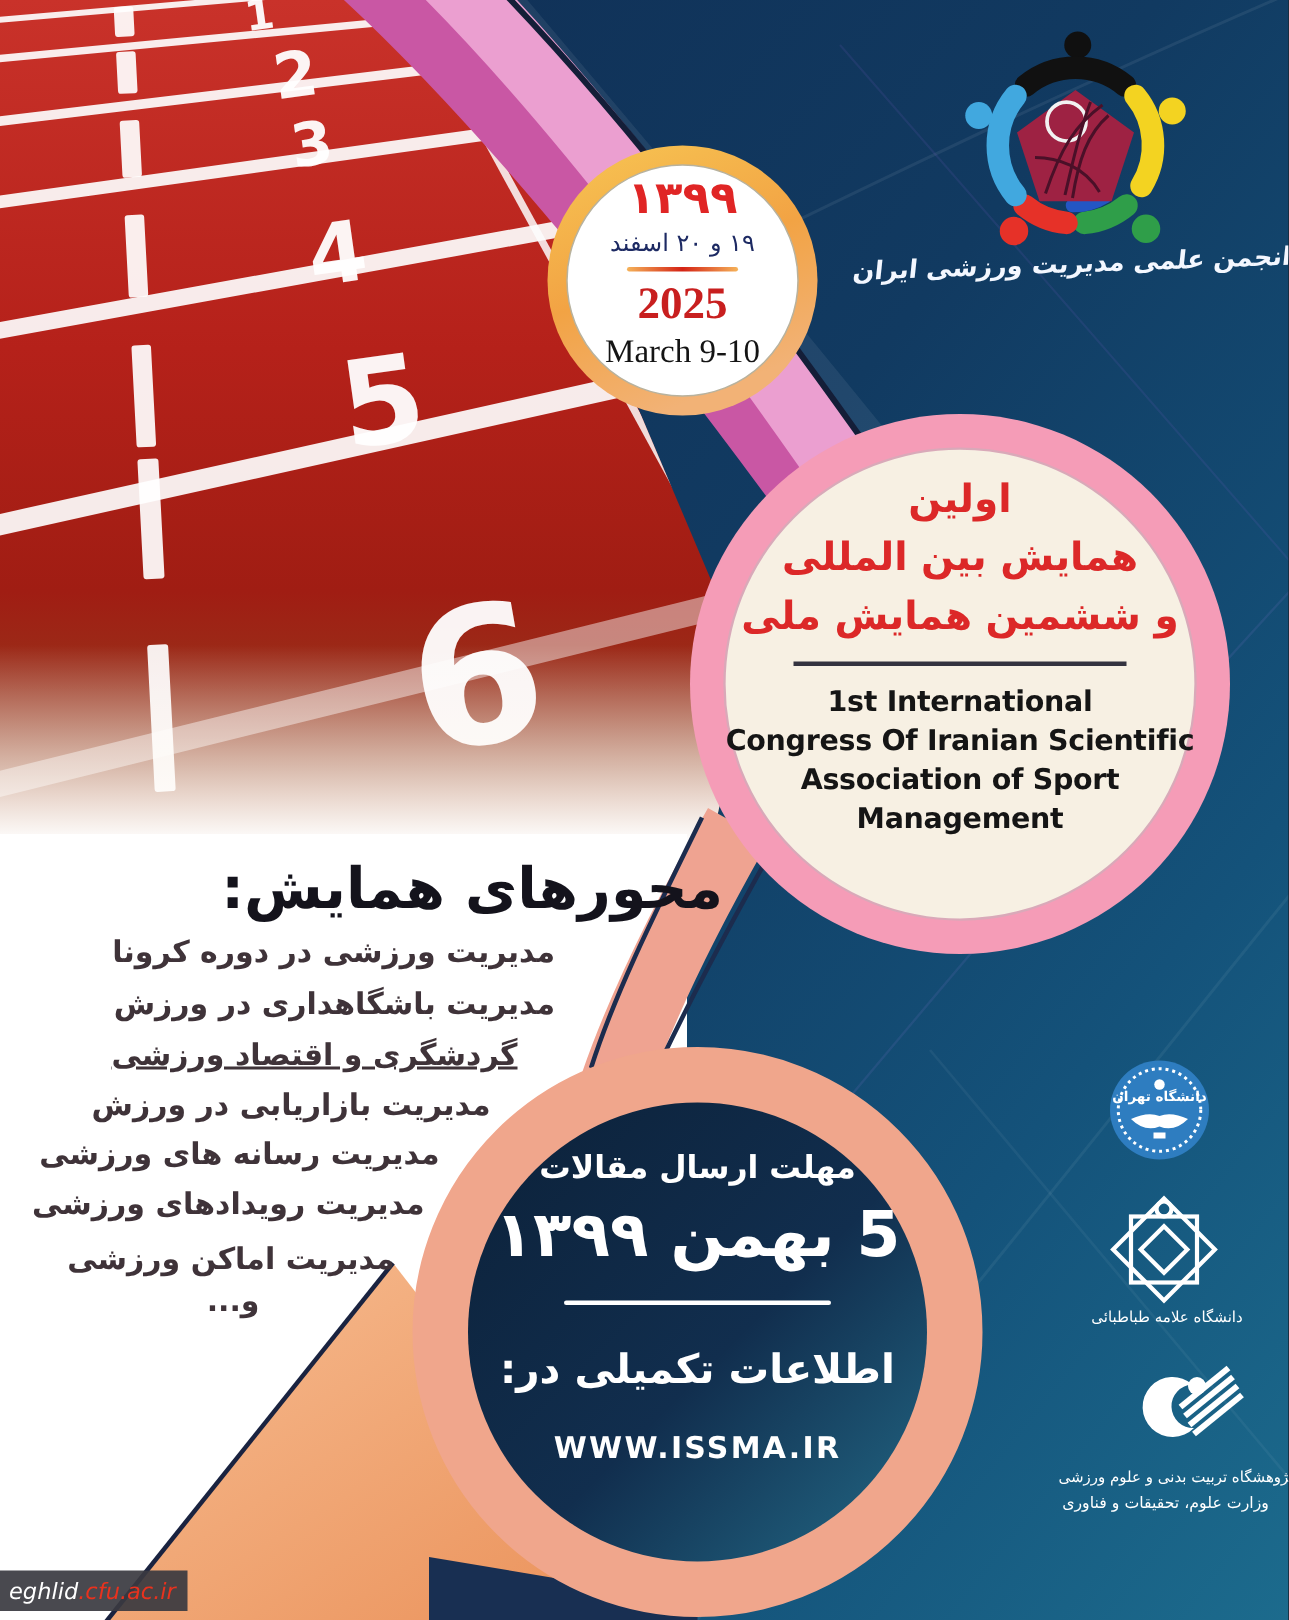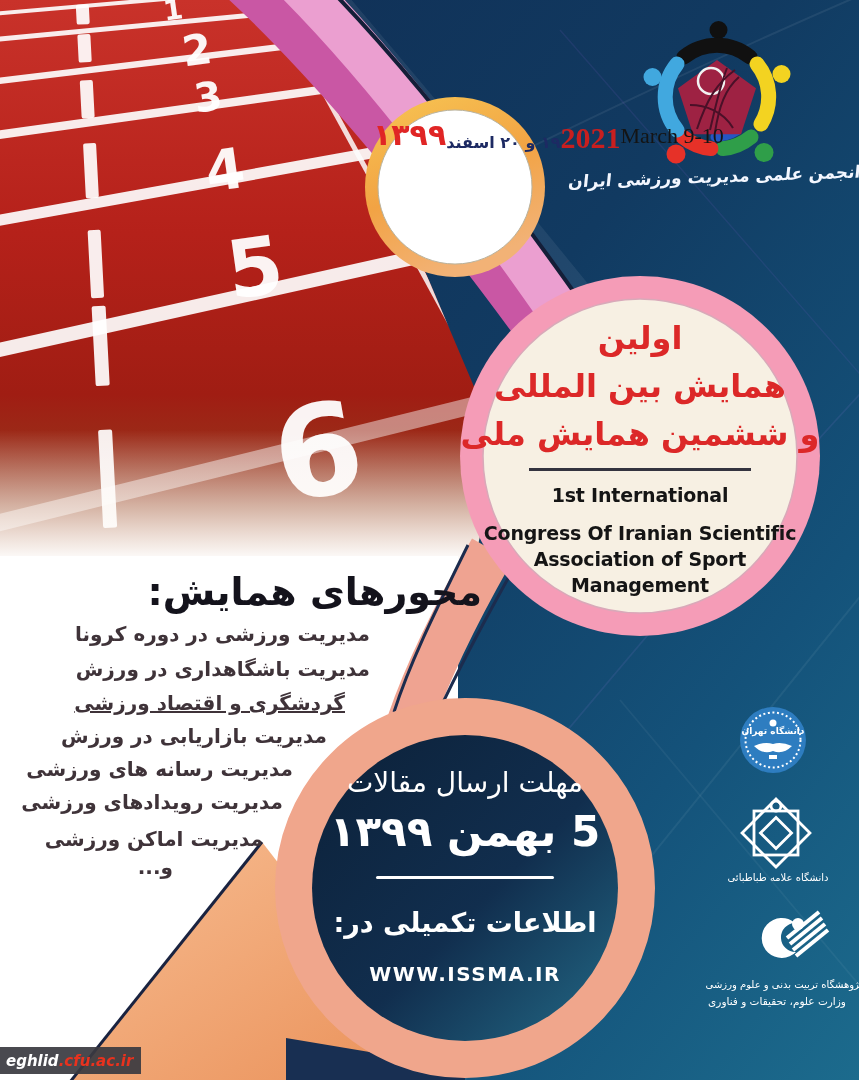--- a/index.html
+++ b/index.html
@@ -8,52 +8,52 @@
   .poster svg{position:absolute;left:0;top:0;}
   .abs{position:absolute;}
   .fa{direction:rtl;unicode-bidi:isolate;}
   .nowrap{white-space:nowrap;}
 
   
   .assoc-name{left:600px;top:166px;width:260px;text-align:center;color:#f3f7ff;
     font-size:17px;font-weight:bold;transform:skewX(-8deg) rotate(-2deg);letter-spacing:.5px;}
 
   
-  .badge-box{left:373px;top:116px;width:164px;display:flex;flex-direction:row;align-items:center;text-align:center;}
+  .badge-box{left:373px;top:116px;width:164px;display:flex;flex-direction:column;align-items:center;text-align:center;}
   .badge-year-fa{color:#e02525;font-size:30px;font-weight:bold;line-height:1.1;}
-  .badge-days-fa{color:#1d2a63;font-size:16px;font-weight:bold;margin-top:15px;}
+  .badge-days-fa{color:#1d2a63;font-size:16px;font-weight:normal;margin-top:3px;}
   .badge-divider{width:74px;height:3px;margin-top:7px;border-radius:2px;
     background:linear-gradient(90deg,#f5b259,#d42315,#f5b259);}
   .badge-year-en{color:#c81f1f;font-family:"Liberation Serif",serif;font-weight:bold;font-size:30px;margin-top:6px;line-height:1.05;}
   .badge-days-en{color:#141414;font-family:"Liberation Serif",serif;font-size:22px;margin-top:2px;}
 
   
   .title-box{left:485px;top:314px;width:310px;display:flex;flex-direction:column;align-items:center;text-align:center;}
-  .title-fa{color:#dc2828;font-size:32px;font-weight:bold;line-height:1.5;}
+  .title-fa{color:#dc2828;font-size:26px;font-weight:bold;line-height:1.5;}
   .title-divider{width:222px;height:2.5px;background:#34333f;margin-top:10px;}
   .title-en{color:#151515;font-size:19px;font-weight:bold;line-height:1.38;margin-top:11px;letter-spacing:-.2px;}
 
   
   .topics-heading{top:570px;right:377px;font-size:38px;font-weight:800;color:#14131c;}
   .topic{font-size:20px;font-weight:bold;color:#3f3339;}
   .t1{top:622px;right:489px;} .t2{top:657px;right:489px;} .t3{top:691px;right:514px;text-decoration:underline;}
   .t4{top:724px;right:532px;} .t5{top:757px;right:566px;} .t6{top:790px;right:576px;}
   .t7{top:827px;right:596px;} .t8{top:855px;right:686px;}
 
   
   .deadline-box{left:315px;top:748px;width:300px;display:flex;flex-direction:column;align-items:center;text-align:center;color:#fff;}
-  .dl-label{font-size:28px;font-weight:normal;margin-top:18px;}
+  .dl-label{font-size:21px;font-weight:bold;margin-top:18px;}
   .dl-date{font-size:42px;font-weight:bold;margin-top:8px;}
   .dl-divider{width:178px;height:3px;background:#fff;margin-top:20px;border-radius:2px;}
   .dl-info{font-size:27px;font-weight:bold;margin-top:28px;}
   .dl-site{font-size:20px;font-weight:bold;margin-top:24px;letter-spacing:1.5px;}
 
   
   .watermark{left:0;top:1047px;height:27px;padding:0 8px 0 6px;background:rgba(58,58,64,.92);
-    display:flex;align-items:center;font-style:italic;font-weight:bold;font-size:15px;}
+    display:flex;align-items:center;font-style:italic;font-weight:normal;font-size:15px;}
   .wm-prefix{color:#fff;} .wm-suffix{color:#e8321e;}
 </style>
 </head>
 <body>
 
 <div class="poster">
 
 <svg width="859" height="1080" viewBox="0 0 859 1080">
   <defs>
     <linearGradient id="bgGrad" x1="0" y1="0" x2="1" y2="1">
@@ -219,31 +219,31 @@
   <text x="784" y="988" text-anchor="middle" fill="#ffffff" font-size="10" font-family="DejaVu Sans">پژوهشگاه تربیت بدنی و علوم ورزشی</text>
   <text x="777" y="1005" text-anchor="middle" fill="#ffffff" font-size="10.5" font-family="DejaVu Sans">وزارت علوم، تحقیقات و فناوری</text>
 </svg>
 
   <div class="abs fa assoc-name nowrap">انجمن علمی مدیریت ورزشی ایران</div>
 
   <div class="abs badge-box">
     <div class="fa badge-year-fa nowrap">۱۳۹۹</div>
     <div class="fa badge-days-fa nowrap">۱۹ و ۲۰ اسفند</div>
     <div class="badge-divider"></div>
-    <div class="badge-year-en nowrap">2021</div>
+    <div class="badge-year-en nowrap">2025</div>
     <div class="badge-days-en nowrap">March 9-10</div>
   </div>
 
   <div class="abs title-box">
     <div class="fa title-fa nowrap">اولین</div>
     <div class="fa title-fa nowrap">همایش بین المللی</div>
     <div class="fa title-fa nowrap">و ششمین همایش ملی</div>
     <div class="title-divider"></div>
     <div class="title-en nowrap" style="margin-top:11px;">1st International</div>
-    <div class="title-en nowrap" style="margin-top:12px;">Congress Of Iranian Scientific</div>
+    <div class="title-en nowrap" style="margin-top:0;">Congress Of Iranian Scientific</div>
     <div class="title-en nowrap" style="margin-top:0;">Association of Sport</div>
     <div class="title-en nowrap" style="margin-top:0;">Management</div>
   </div>
 
   <div class="abs fa topics-heading nowrap">محورهای همایش:</div>
   <div class="abs fa topic t1 nowrap">مدیریت ورزشی در دوره کرونا</div>
   <div class="abs fa topic t2 nowrap">مدیریت باشگاهداری در ورزش</div>
   <div class="abs fa topic t3 nowrap">گردشگری و اقتصاد ورزشی</div>
   <div class="abs fa topic t4 nowrap">مدیریت بازاریابی در ورزش</div>
   <div class="abs fa topic t5 nowrap">مدیریت رسانه های ورزشی</div>

